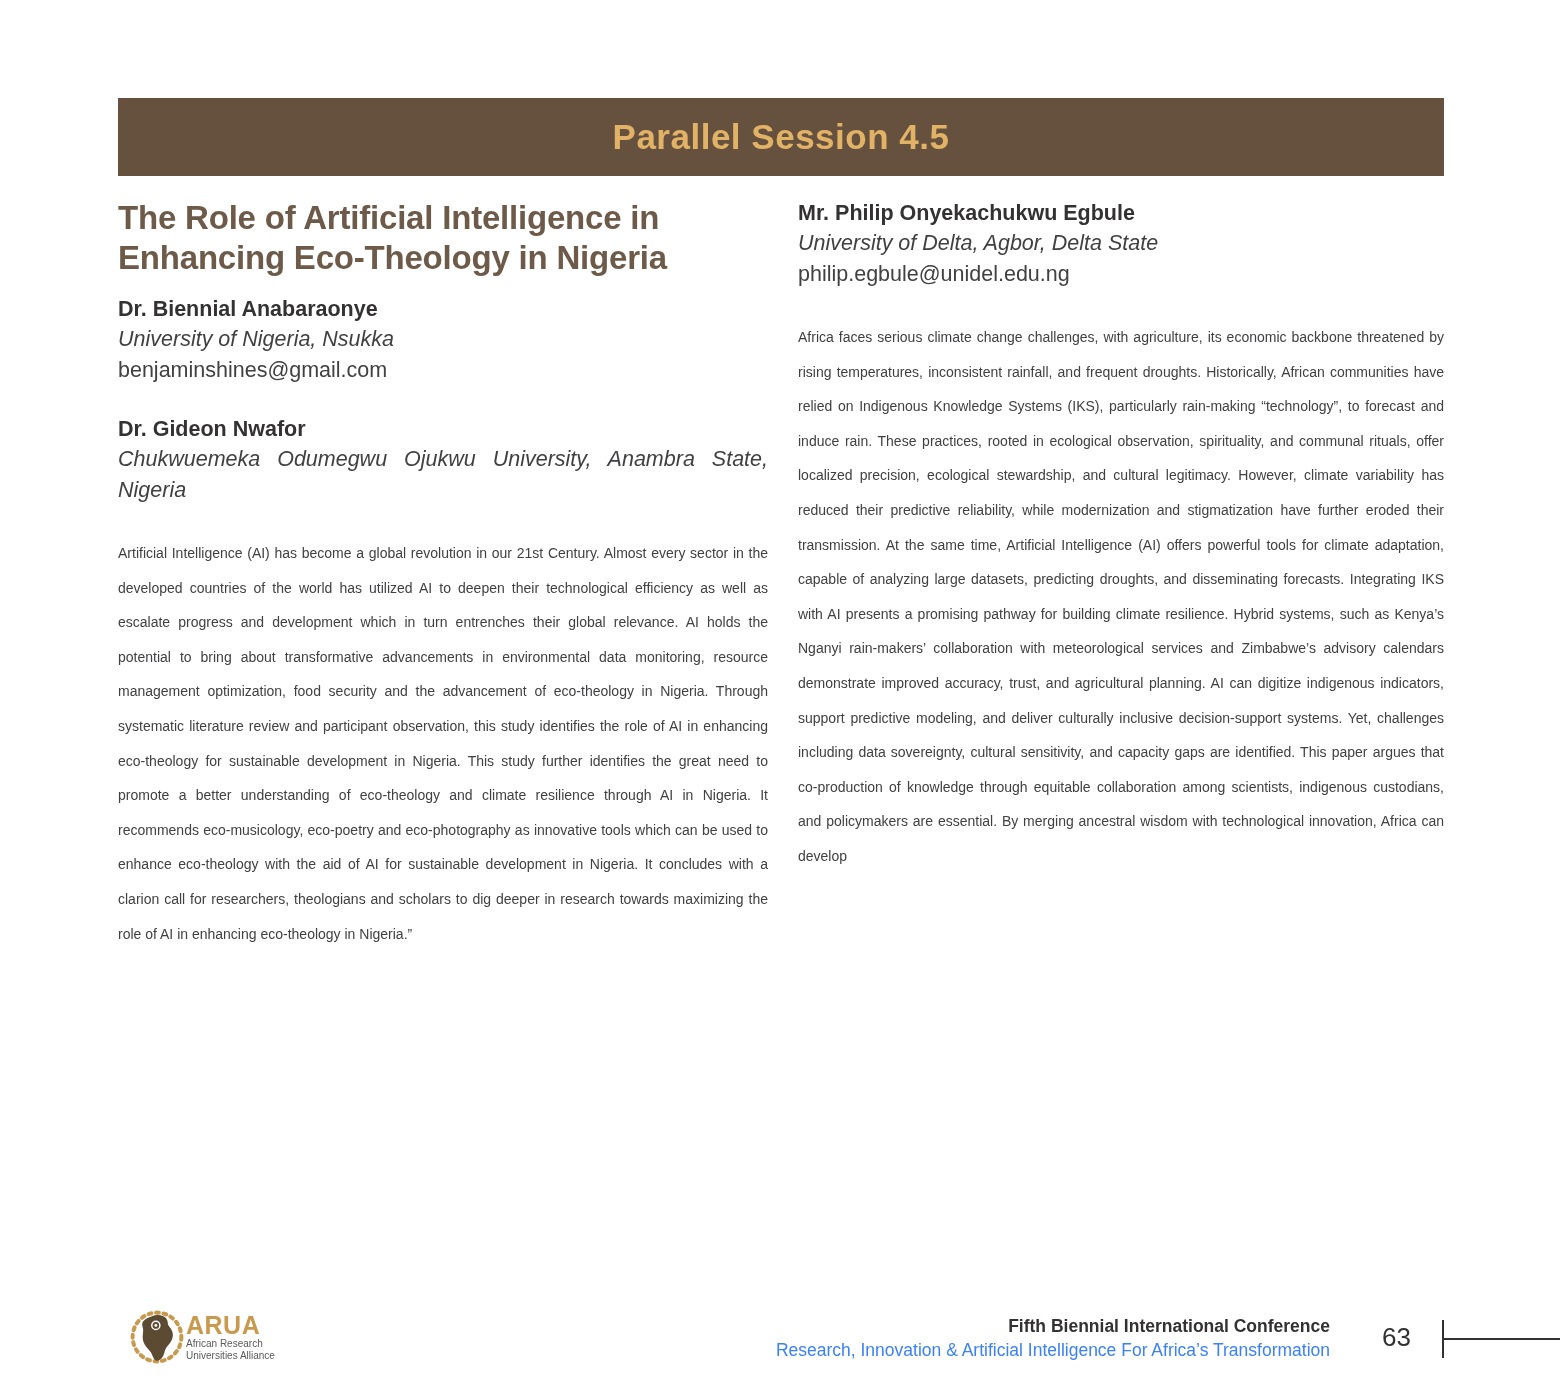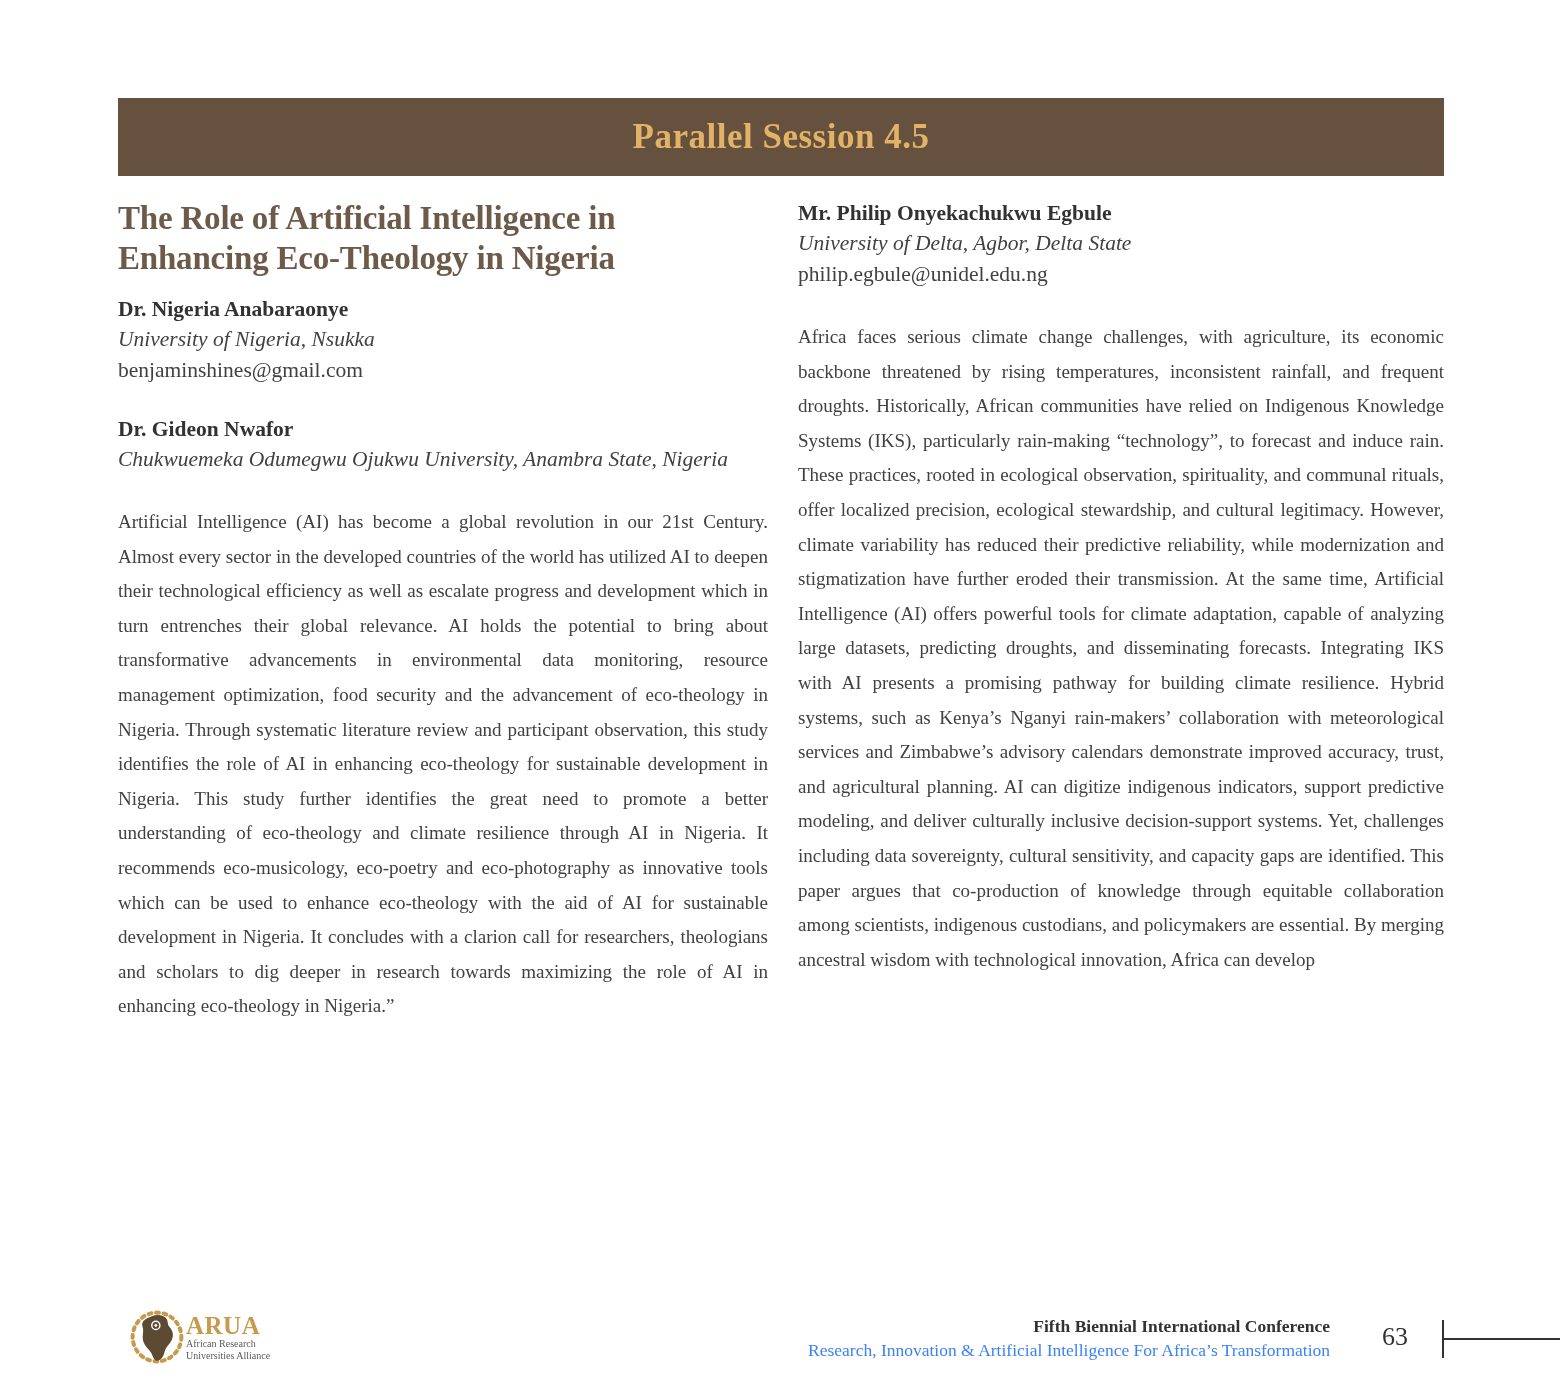--- a/index.html
+++ b/index.html
@@ -4,21 +4,21 @@
 <style>
   * { margin:0; padding:0; box-sizing:border-box; }
   html,body { background:#ffffff; }
   body {
     width:1560px; height:1400px;
     font-family:"Liberation Sans", sans-serif;
     color:#414042;
     position:relative;
     overflow:hidden;
   }
-  .page { position:relative; width:1560px; height:1400px; background:#ffffff;font-family:Liberation Serif, serif; }
+  .page { position:relative; width:1560px; height:1400px; background:#ffffff; }
 
   
   .banner {
     position:absolute; left:118px; top:98px; width:1326px; height:78px;
     background:#65513e;
     display:flex; align-items:center; justify-content:center;
   }
   .banner-title {
     color:#e2b267; font-size:35px; font-weight:bold; letter-spacing:0.5px;
   }
@@ -33,21 +33,21 @@
 
   .abstract-title {
     color:#6d5a48; font-weight:bold; font-size:33px; line-height:40px;
     letter-spacing:-0.2px; margin-bottom:16px;
   }
   .author-block { margin-bottom:28px; }
   .author-name { font-weight:bold; font-size:21.5px; line-height:30px; color:#333132; }
   .affiliation { font-style:italic; font-size:21.5px; line-height:31px; color:#414042; text-align:justify; }
   .email { font-size:21.5px; line-height:31px; color:#414042; }
   .abstract-body {
-    font-size:19px; line-height:34.6px; text-align:justify; color:#414042;
+    font-size:14px; line-height:34.6px; text-align:justify; color:#414042;
     margin-top:30px;
   }
 
   
   .footer-logo {
     position:absolute; left:128px; top:1308px;
     display:flex; align-items:center; 
   }
   .logo-mark { width:58px; height:58px; }
   .logo-text { display:flex; flex-direction:column; }
@@ -82,21 +82,21 @@
   <div class="banner">
     <div class="banner-title">Parallel Session 4.5</div>
   </div>
 
   <div class="columns">
 
     <div class="col-left">
       <div class="abstract-title">The Role of Artificial Intelligence in Enhancing Eco-Theology in Nigeria</div>
 
       <div class="author-block">
-        <div class="author-name">Dr. Nigeria Anabaraonye</div>
+        <div class="author-name">Dr. Biennial Anabaraonye</div>
         <div class="affiliation">University of Nigeria, Nsukka</div>
         <div class="email">benjaminshines@gmail.com</div>
       </div>
 
       <div class="author-block">
         <div class="author-name">Dr. Gideon Nwafor</div>
         <div class="affiliation">Chukwuemeka Odumegwu Ojukwu University, Anambra State, Nigeria</div>
       </div>
 
       <div class="abstract-body">Artificial Intelligence (AI) has become a global revolution in our 21st Century. Almost every sector in the developed countries of the world has utilized AI to deepen their technological efficiency as well as escalate progress and development which in turn entrenches their global relevance. AI holds the potential to bring about transformative advancements in environmental data monitoring, resource management optimization, food security and the advancement of eco-theology in Nigeria. Through systematic literature review and participant observation, this study identifies the role of AI in enhancing eco-theology for sustainable development in Nigeria. This study further identifies the great need to promote a better understanding of eco-theology and climate resilience through AI in Nigeria. It recommends eco-musicology, eco-poetry and eco-photography as innovative tools which can be used to enhance eco-theology with the aid of AI for sustainable development in Nigeria. It concludes with a clarion call for researchers, theologians and scholars to dig deeper in research towards maximizing the role of AI in enhancing eco-theology in Nigeria.”</div>

